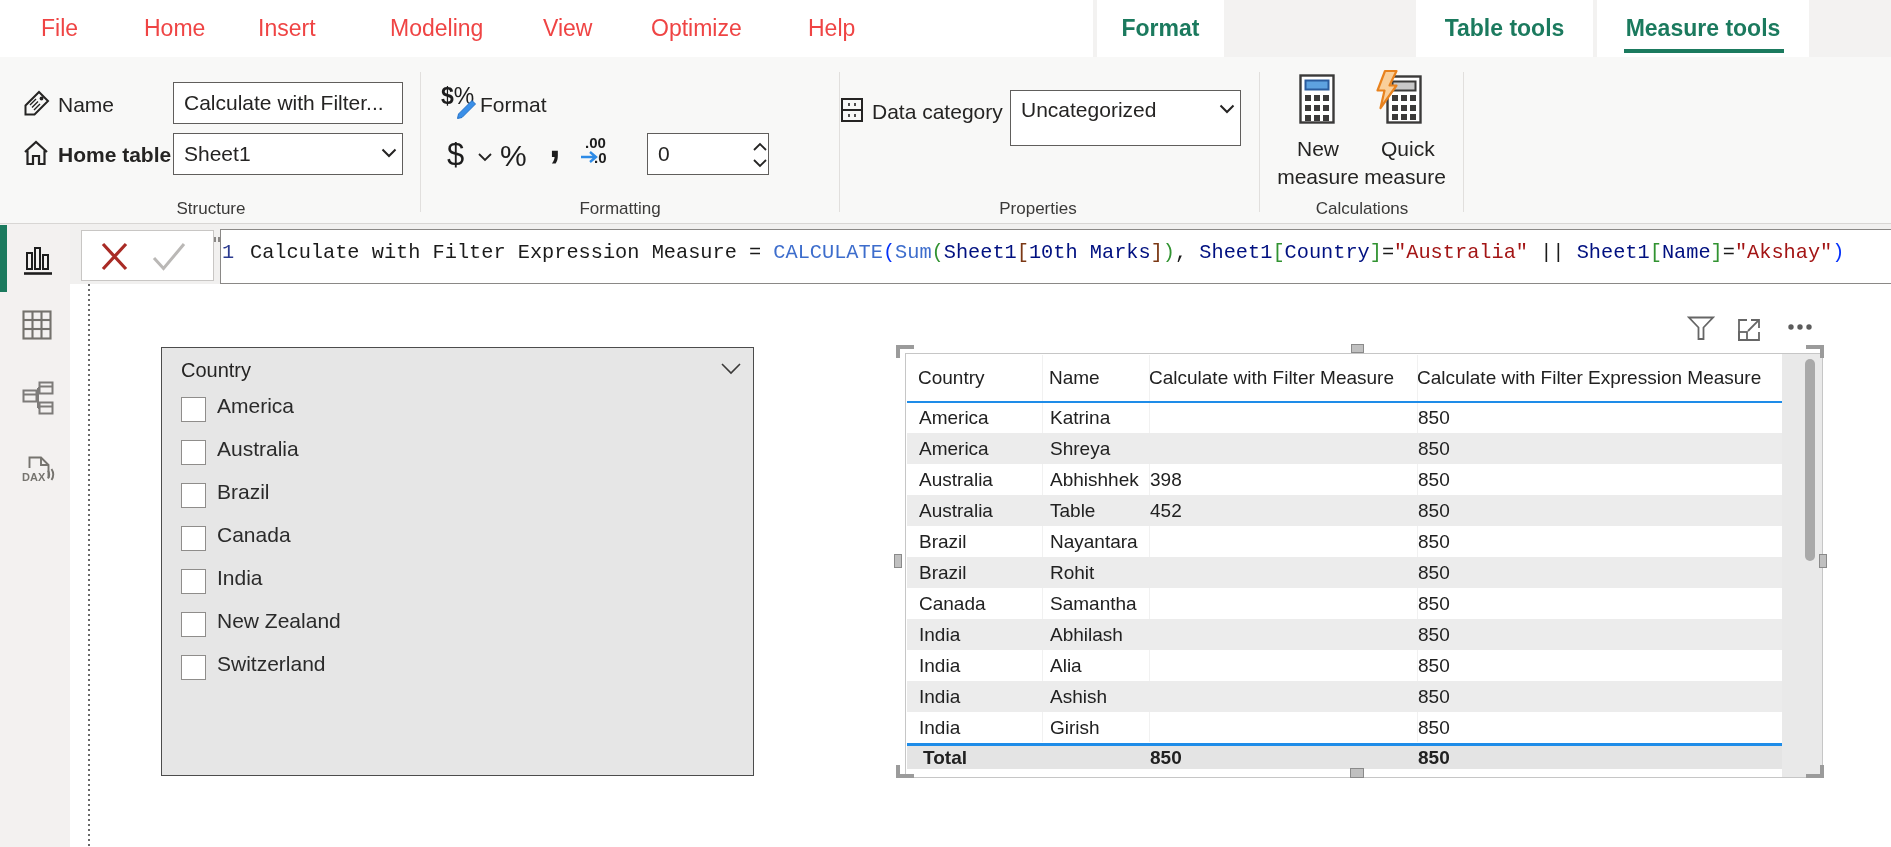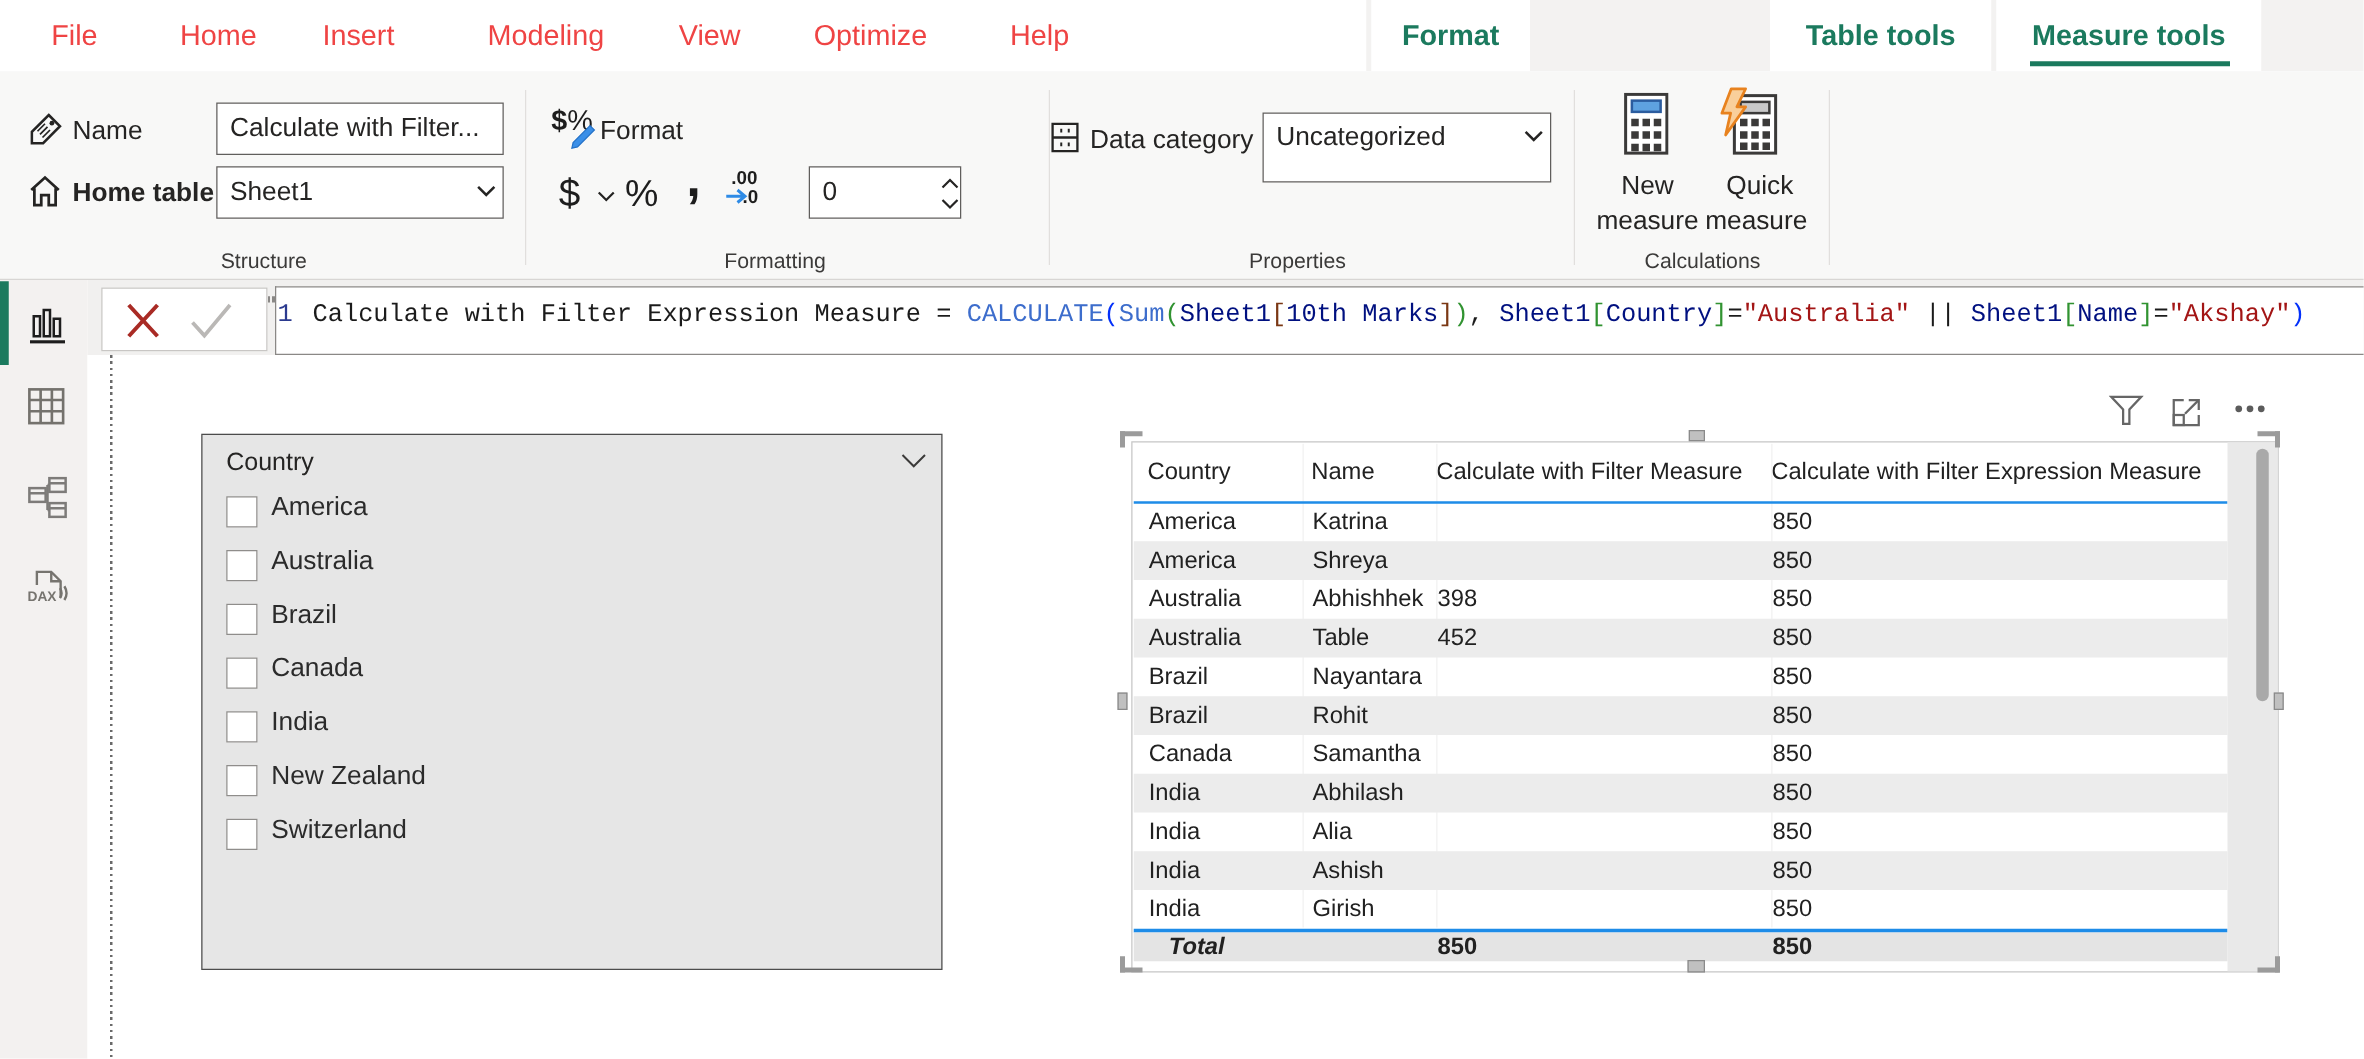--- a/index.html
+++ b/index.html
@@ -365,21 +365,21 @@
         <div class="tcell" style="left:143px;line-height:31px;">Ashish</div>
         <div class="tcell num" style="left:511px;width:358px;line-height:31px;">850</div>
       </div>
     <div class="trow" style="top:358px;height:31px;">
         <div class="tcell" style="left:12px;line-height:31px;">India</div>
         <div class="tcell" style="left:143px;line-height:31px;">Girish</div>
         <div class="tcell num" style="left:511px;width:358px;line-height:31px;">850</div>
       </div>
     <div style="position:absolute;left:1px;top:389px;width:875px;height:2.5px;background:#1e8ce8;"></div>
     <div class="trow" style="top:391.5px;height:23.5px;background:#e4e4e4;font-weight:bold;">
-        <div class="tcell" style="left:28px;line-height:23px;font-weight:bold;font-style:italic;">Total</div>
+        <div class="tcell" style="left:16px;line-height:23px;font-weight:bold;">Total</div>
         <div class="tcell num" style="left:243px;width:259px;line-height:23px;font-weight:bold;">850</div>
         <div class="tcell num" style="left:511px;width:358px;line-height:23px;font-weight:bold;">850</div>
       </div>
 
     <div style="position:absolute;left:876px;top:0;width:40px;height:423px;background:#e9e9e9;"></div>
     <div style="position:absolute;left:899px;top:5px;width:10px;height:202px;background:#a9a9a9;border-radius:5px;"></div>
   </div>
 
   <div class="handle" style="left:896px;top:345px;width:18px;height:4px;"></div>
   <div class="handle" style="left:896px;top:345px;width:4px;height:13px;"></div>

